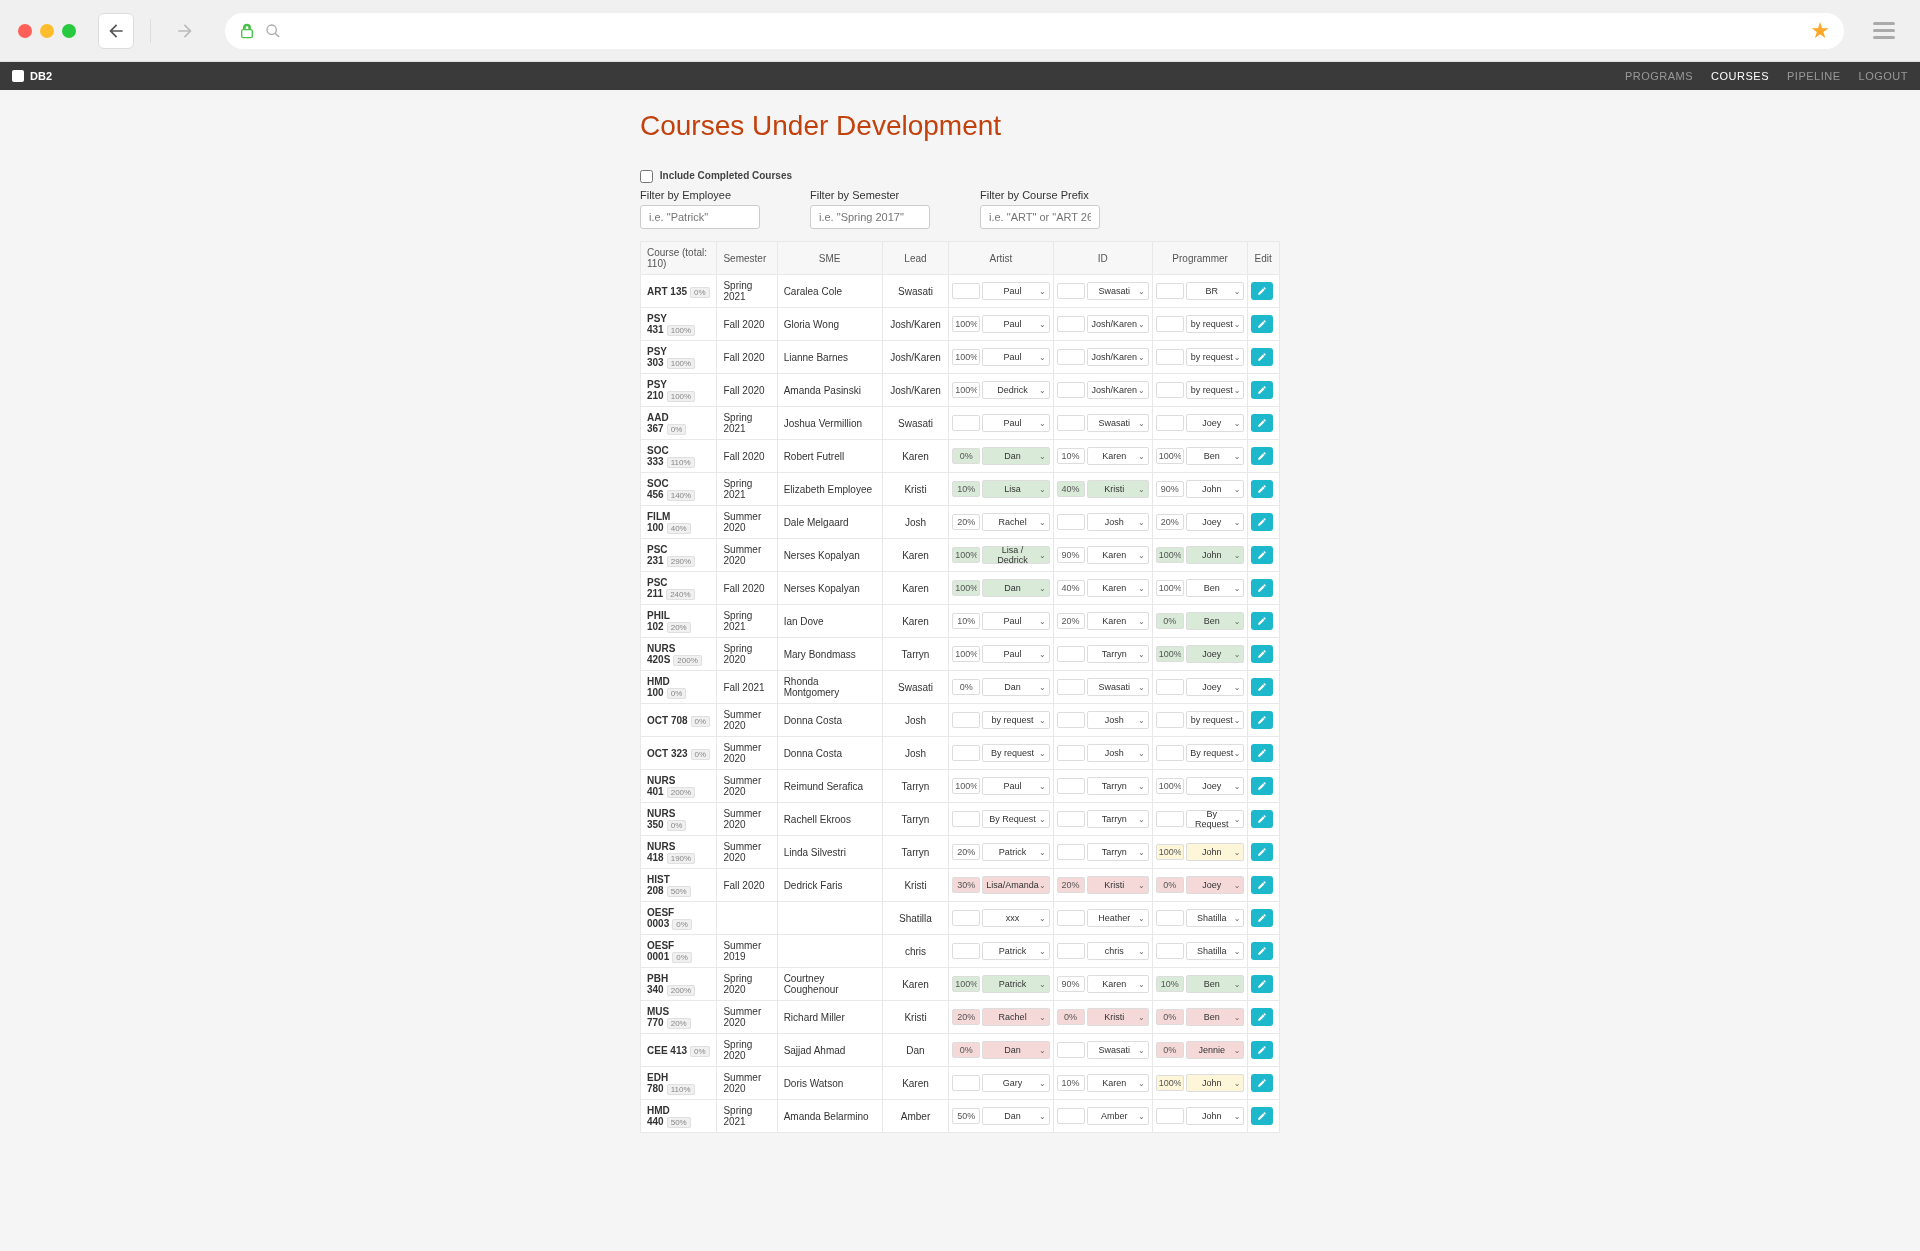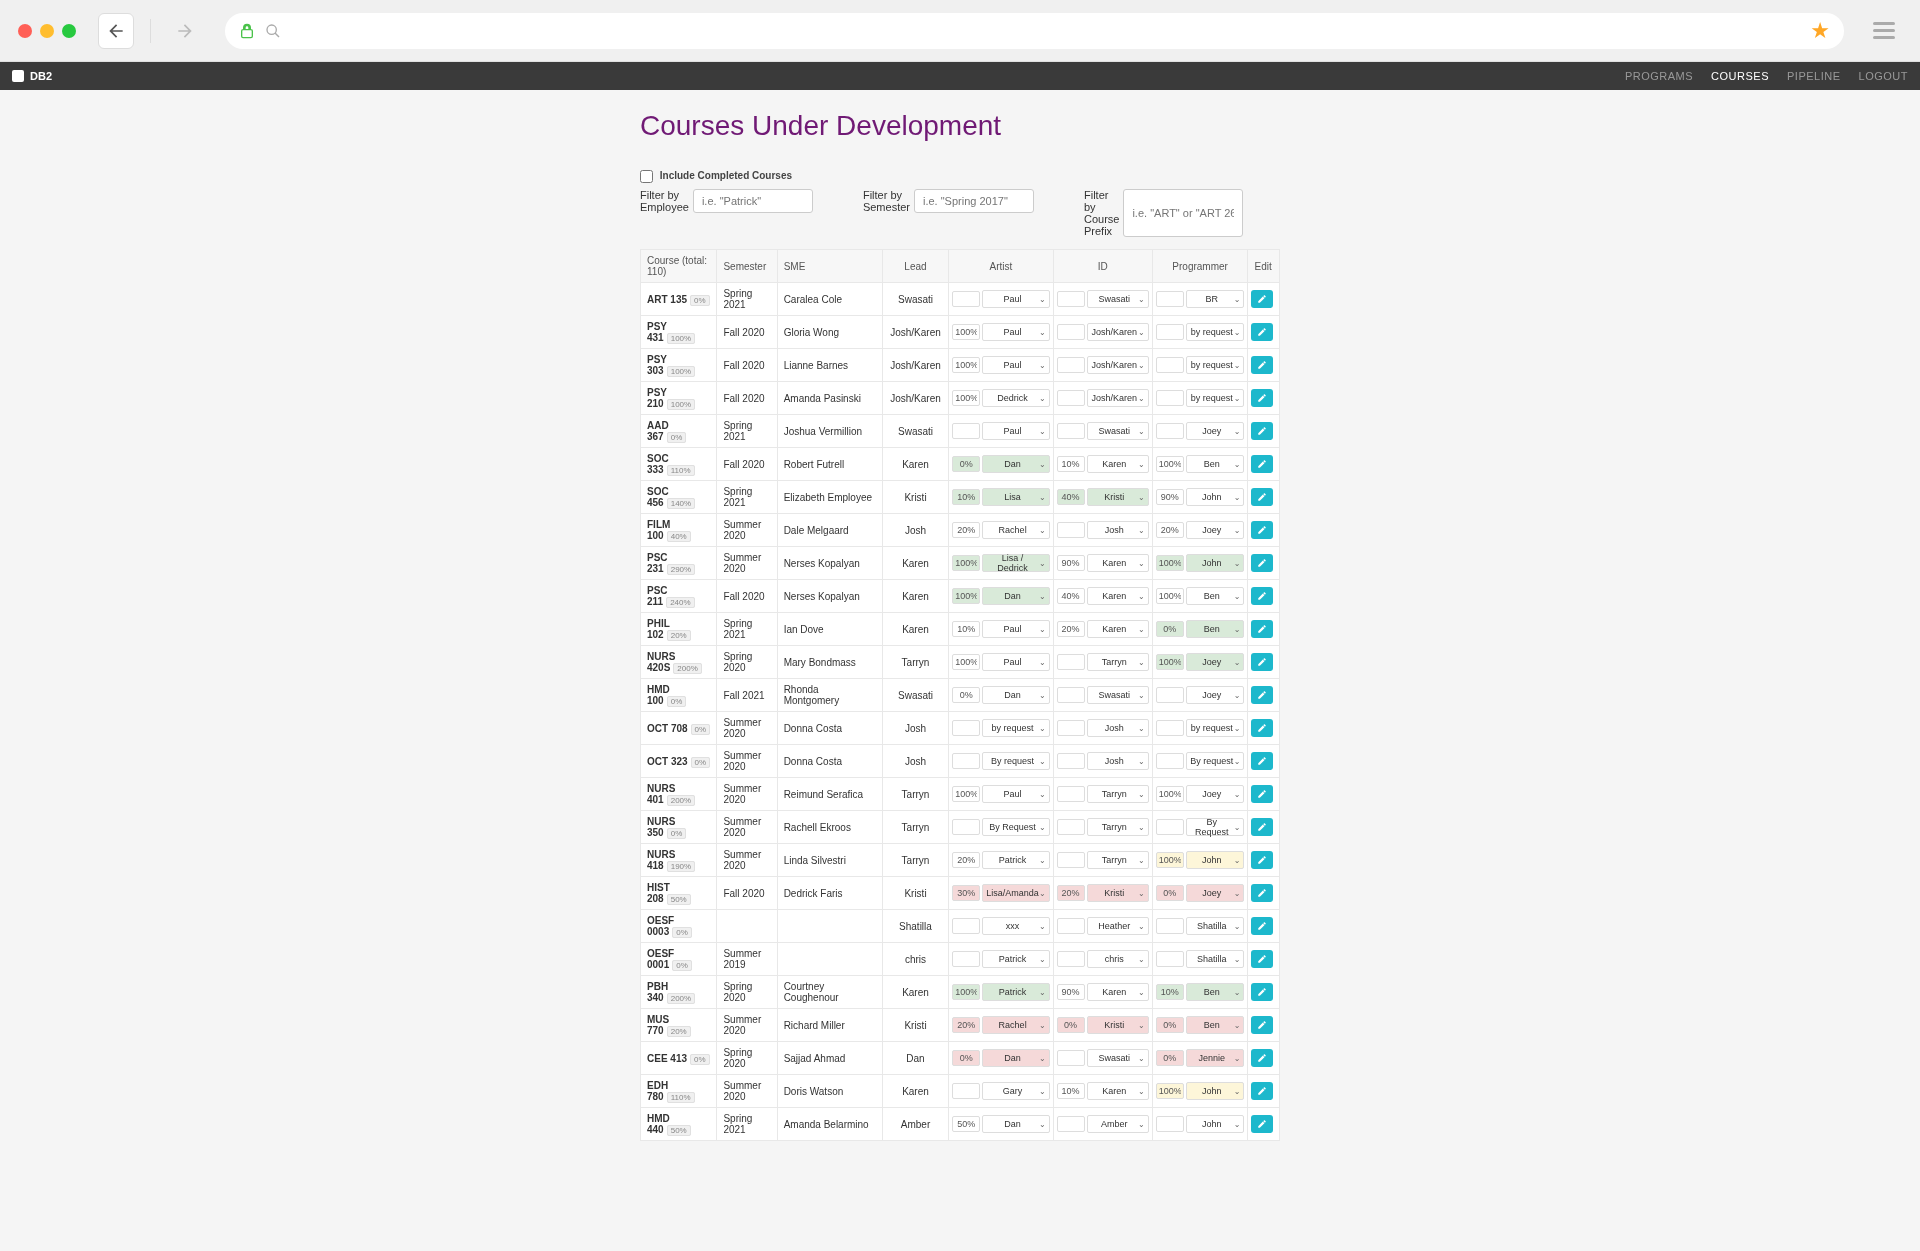--- a/index.html
+++ b/index.html
@@ -26,35 +26,35 @@
 
 .nav-bar { background: #3a3a3a; height: 28px; display: flex; align-items: center; justify-content: space-between; padding: 0 12px; color: #ccc; font-size: 11px; }
 .brand { display: flex; align-items: center; gap: 6px; color: #fff; font-weight: bold; }
 .brand-icon { width: 12px; height: 12px; background: #fff; border-radius: 2px; display:inline-block; }
 .nav-links { display: flex; gap: 18px; }
 .nav-links span { color: #999; cursor: pointer; letter-spacing: 0.5px; }
 .nav-links span.active { color: #fff; }
 
 
 .content { max-width: 680px; margin: 0 auto; padding: 20px; transform: scale(1); }
-.page-title { font-size: 28px; font-weight: 300; color: #701a75; margin-bottom: 28px; }
+.page-title { font-size: 28px; font-weight: 300; color: #c2410c; margin-bottom: 28px; }
 .controls-row { display: flex; gap: 0px; margin-bottom: 12px; align-items:flex-start; }
 .include-row { margin-bottom: 6px; font-size: 10px; color: #444; font-weight:bold;}
 .include-row input { margin-right: 4px; vertical-align: middle; }
-.filter-group { display: flex; flex-direction: row; gap: 4px; margin-right: 50px;}
+.filter-group { display: flex; flex-direction: column; gap: 4px; margin-right: 50px;}
 .filter-group label { font-size: 11px; color: #333; }
 .filter-group input { border: 1px solid #ccc; border-radius: 3px; padding: 5px 8px; font-size: 11px; width: 120px; }
 
 
 table { width: 100%; border-collapse: collapse; background: #fff; }
 th, td { border: 1px solid #e8e8e8; padding: 5px 6px; font-size: 10px; text-align: left; vertical-align: middle; }
 th { background: #f7f7f7; color: #555; font-weight: normal; }
 th.course-col { width: 80px; }
 th.sem-col { width: 62px; }
-th.sme-col { width: 120px; }
+th.sme-col { width: 120px; text-align: center; }
 th.lead-col { width: 68px; text-align: center;}
 th.role-col { width: 100px; text-align: center;}
 th.edit-col { width: 32px; }
 td.lead-cell { text-align: center; }
 .course-code { font-weight: bold; font-size: 10px; }
 .pct-badge { background: #f0f0f0; border: 1px solid #e0e0e0; border-radius: 2px; padding: 0 3px; font-size: 8px; color: #888; margin-left: 3px; }
 .combo-cell { display: flex; align-items: center; gap: 0; }
 .pct-input { width: 28px; border: 1px solid #ddd; border-radius: 2px; font-size: 9px; padding: 2px; text-align: center; color:#555;}
 .sel-wrap { flex: 1; display: flex; align-items: center; justify-content: center; border: 1px solid #ddd; border-radius: 2px; padding: 2px 3px; font-size: 9px; background: #fff; position: relative; margin-left:2px; height:18px;}
 .sel-wrap .val { flex: 1; text-align: center; color:#333;}

